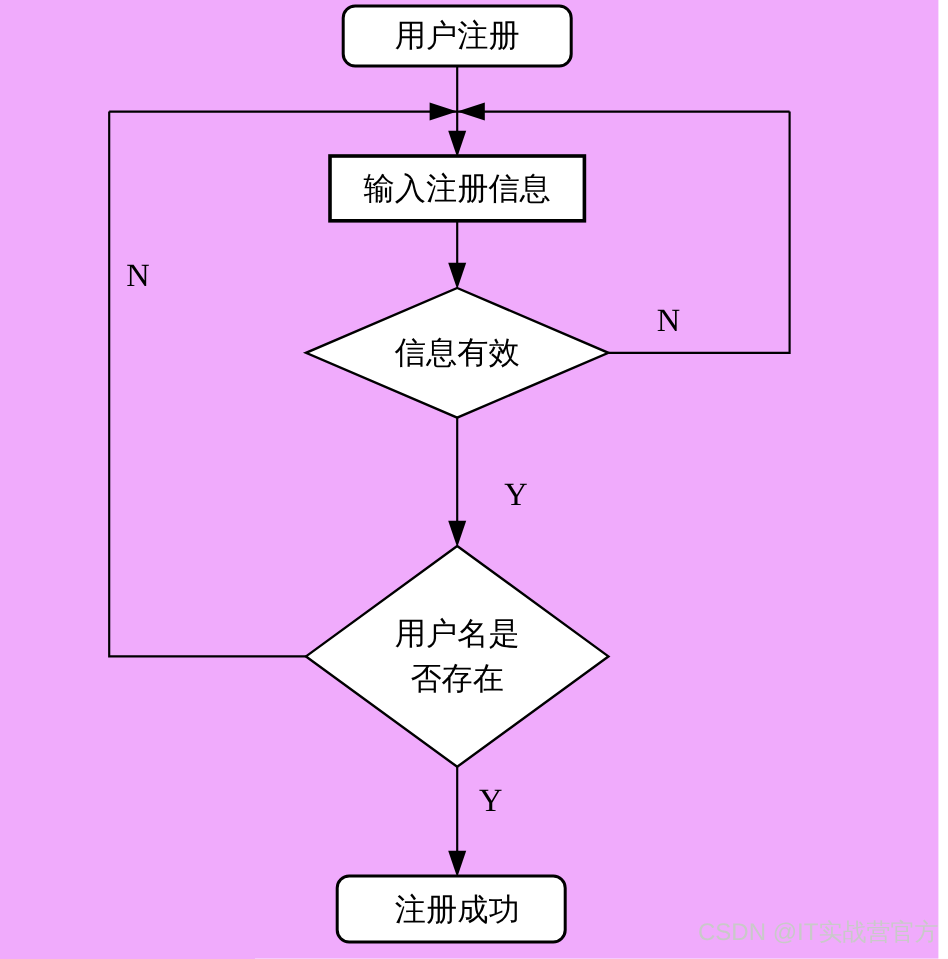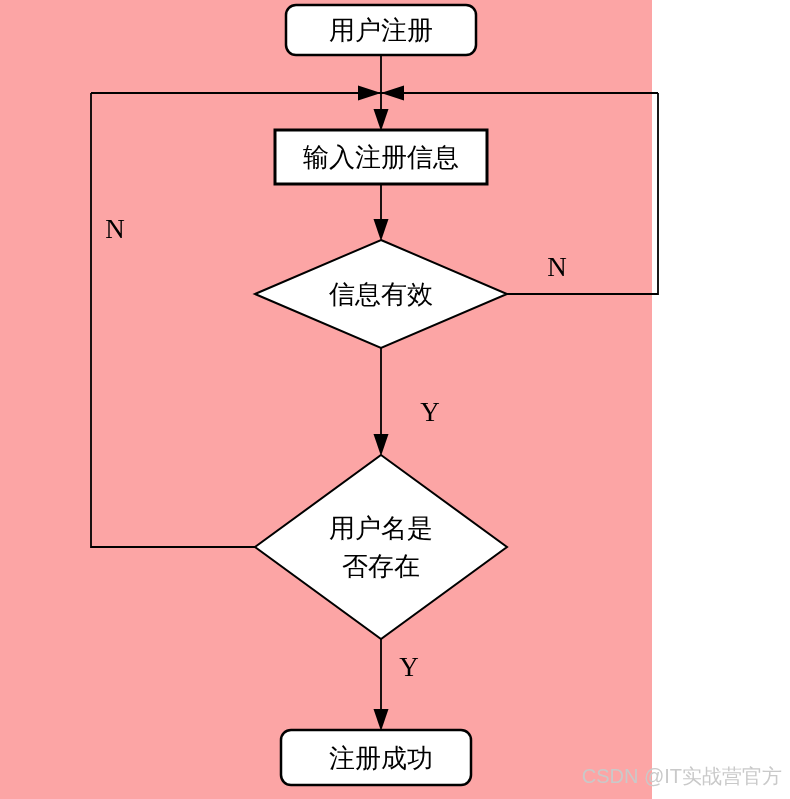--- a/index.html
+++ b/index.html
@@ -5,23 +5,23 @@
   html, body {
     margin: 0;
     padding: 0;
     background: #ffffff;
     width: 790px;
     height: 799px;
     overflow: hidden;
   }
   .canvas {
     position: relative;
-    width: 652px;
+    width: 782px;
     height: 799px;
-    background: #fca5a5;
+    background: #f0abfc;
     text-decoration: underline;
   }
   svg { display: block; }
   .edge {
     stroke: #000000;
     stroke-width: 1.8;
     fill: none;
   }
   .arrowhead {
     fill: #000000;

